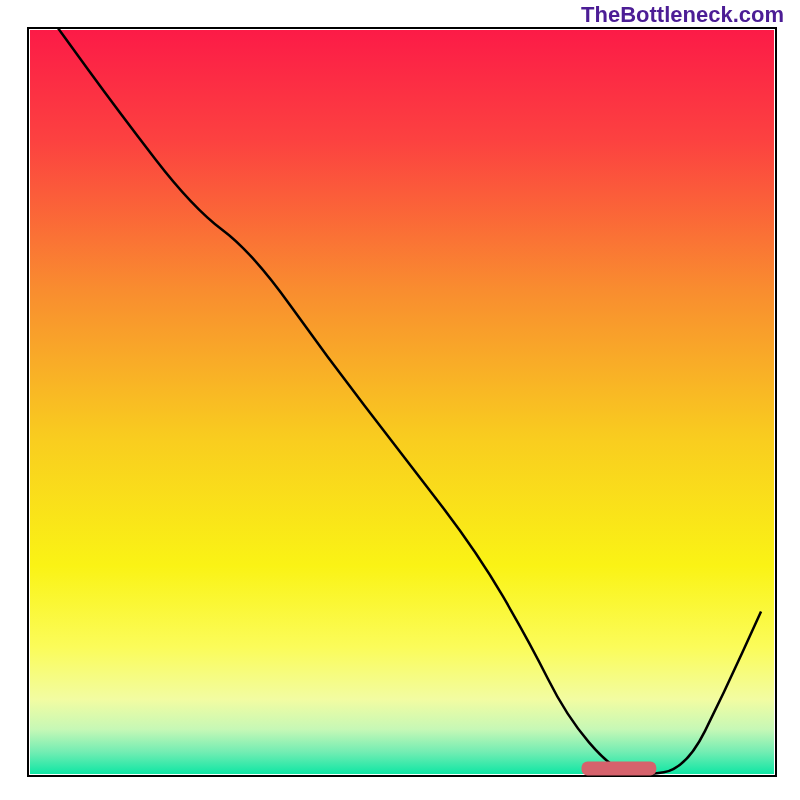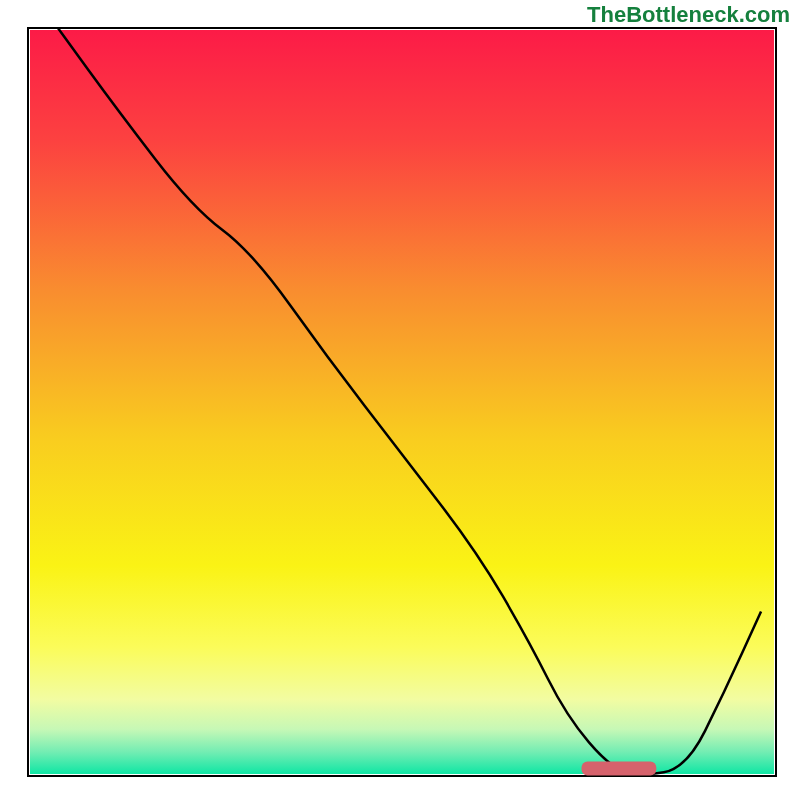--- a/index.html
+++ b/index.html
@@ -11,24 +11,24 @@
     font-family: Arial, Helvetica, sans-serif;
   }
   .container {
     position: relative;
     width: 800px;
     height: 800px;
   }
   .watermark {
     position: absolute;
     top: 2px;
-    right: 10px;
+    right: 16px;
     font-size: 22px;
     font-weight: bold;
-    color: #15803d;
+    color: #4c1d95;
     z-index: 10;
   }
   svg {
     display: block;
   }
 </style>
 </head>
 <body>
 
 <div class="container">

